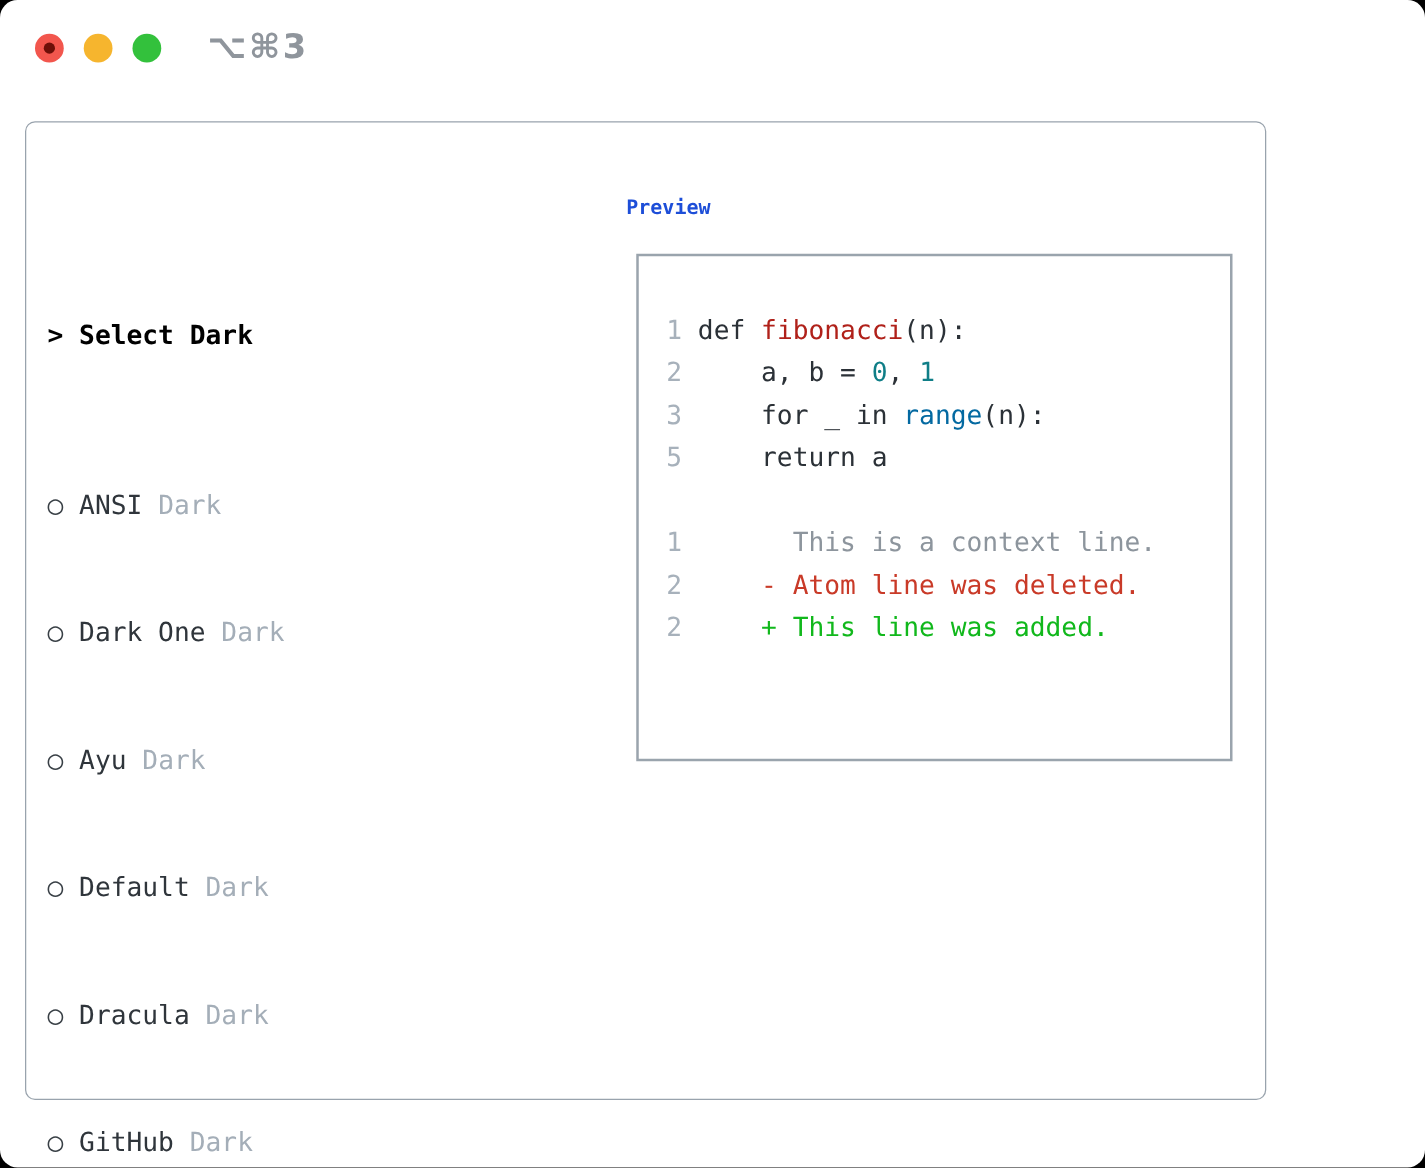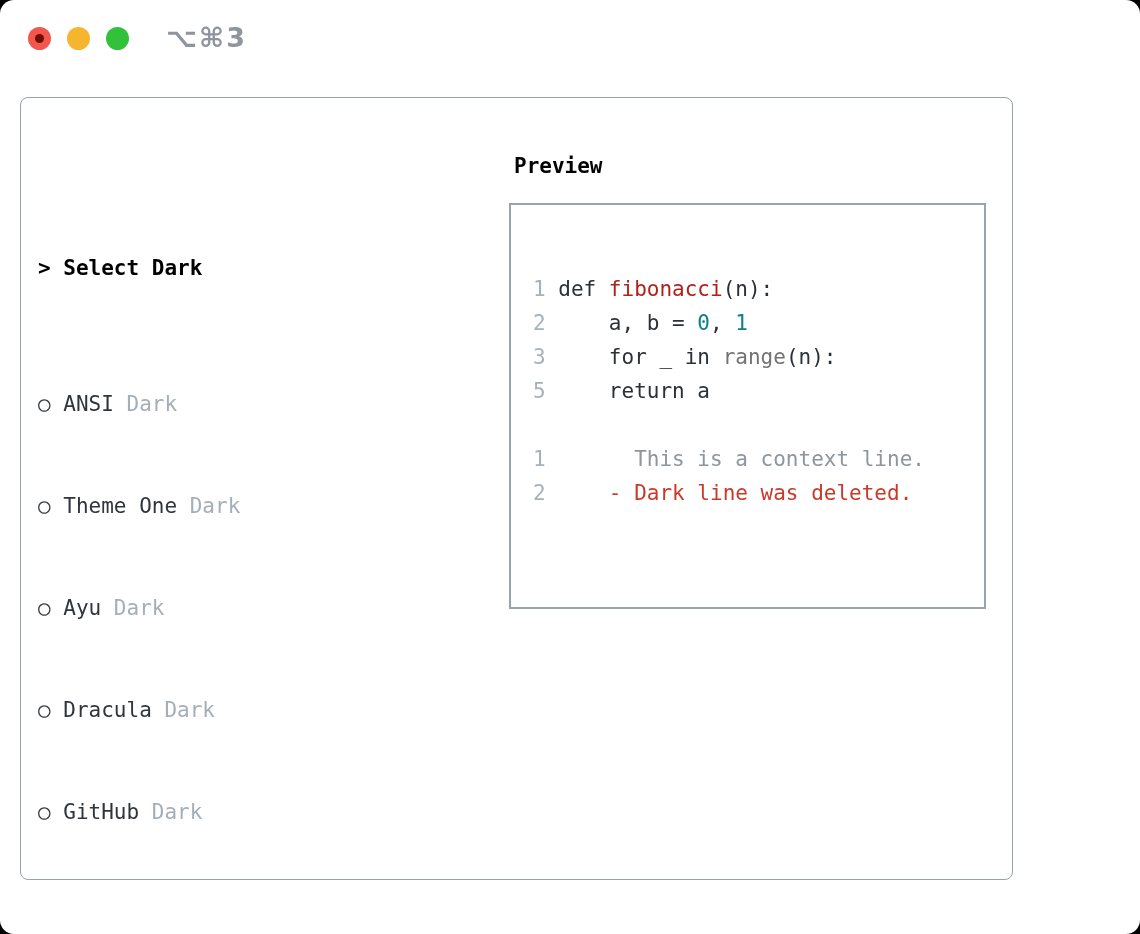--- a/index.html
+++ b/index.html
@@ -42,34 +42,34 @@
   .row { height:34px; }
   .bullet { display:inline-block; width:2ch; color:#383f45; }
   .hdr { font-weight:bold; color:#000; }
   .hdr .bullet { color:#000; }
   .t-name { color:#2f353b; margin-right:1ch; }
   .t-variant { color:#a4aeb8;text-align:center; }
 
   
   .preview-title {
     position:absolute; left:480px; top:51px;
-    font-size:21px; line-height:34px; font-weight:bold; color:#000000;margin-left:13px;
+    font-size:16px; line-height:34px; font-weight:bold; color:#1d4ed8;
   }
   .preview-box {
     position:absolute; left:488px; top:105px; width:477px; height:406px;
     border:2px solid #9aa4ad; background:#fff;
   }
-  .code-area { position:absolute; left:22px; top:67px; font-size:21px; }
+  .code-area { position:absolute; left:22px; top:42px; font-size:21px; }
   .code-line { height:34px; line-height:34px; white-space:pre; }
   .ln { display:inline-block; width:2ch; color:#a7b1bb; }
 
   .c-plain   { color:#2b3137; }
   .c-func    { color:#b0211a; }
   .c-num     { color:#0f7e87; }
-  .c-builtin { color:#737373; }
+  .c-builtin { color:#0369a1; }
   .c-context { color:#8d959d; }
   .c-del     { color:#c93a28; }
   .c-add     { color:#11b81c; }
 </style>
 </head>
 <body>
 
 <div class="window">
 
   <div class="titlebar">
@@ -79,22 +79,23 @@
     <div class="win-title">⌥⌘3</div>
   </div>
 
   <div class="panel">
 
     <div class="left-col">
 
       <div class="row hdr"><span class="bullet">&gt;</span><span>Select Dark</span></div>
 
       <div class="row"><span class="bullet">○</span><span class="t-name">ANSI</span><span class="t-variant">Dark</span></div>
-      <div class="row"><span class="bullet">○</span><span class="t-name">Theme One</span><span class="t-variant">Dark</span></div>
+      <div class="row"><span class="bullet">○</span><span class="t-name">Dark One</span><span class="t-variant">Dark</span></div>
       <div class="row"><span class="bullet">○</span><span class="t-name">Ayu</span><span class="t-variant">Dark</span></div>
+      <div class="row"><span class="bullet">○</span><span class="t-name">Default</span><span class="t-variant">Dark</span></div>
       <div class="row"><span class="bullet">○</span><span class="t-name">Dracula</span><span class="t-variant">Dark</span></div>
       <div class="row"><span class="bullet">○</span><span class="t-name">GitHub</span><span class="t-variant">Dark</span></div>
       
       
       
       
       
       
 
       
@@ -110,18 +111,19 @@
     <div class="preview-title">Preview</div>
 
     <div class="preview-box">
       <div class="code-area">
         <div class="code-line"><span class="ln">1</span><span><span class="c-plain">def </span><span class="c-func">fibonacci</span><span class="c-plain">(n):</span></span></div>
         <div class="code-line"><span class="ln">2</span><span><span class="c-plain">    a, b = </span><span class="c-num">0</span><span class="c-plain">, </span><span class="c-num">1</span></span></div>
         <div class="code-line"><span class="ln">3</span><span><span class="c-plain">    for _ in </span><span class="c-builtin">range</span><span class="c-plain">(n):</span></span></div>
         <div class="code-line"><span class="ln">5</span><span><span class="c-plain">    return a</span></span></div>
         <div class="code-line"><span class="ln"></span><span></span></div>
         <div class="code-line"><span class="ln">1</span><span><span class="c-context">      This is a context line.</span></span></div>
-        <div class="code-line"><span class="ln">2</span><span><span class="c-plain">    </span><span class="c-del">- Dark line was deleted.</span></span></div>
+        <div class="code-line"><span class="ln">2</span><span><span class="c-plain">    </span><span class="c-del">- Atom line was deleted.</span></span></div>
+        <div class="code-line"><span class="ln">2</span><span><span class="c-plain">    </span><span class="c-add">+ This line was added.</span></span></div>
       </div>
     </div>
 
   </div>
 </div>
 
 </body></html>

